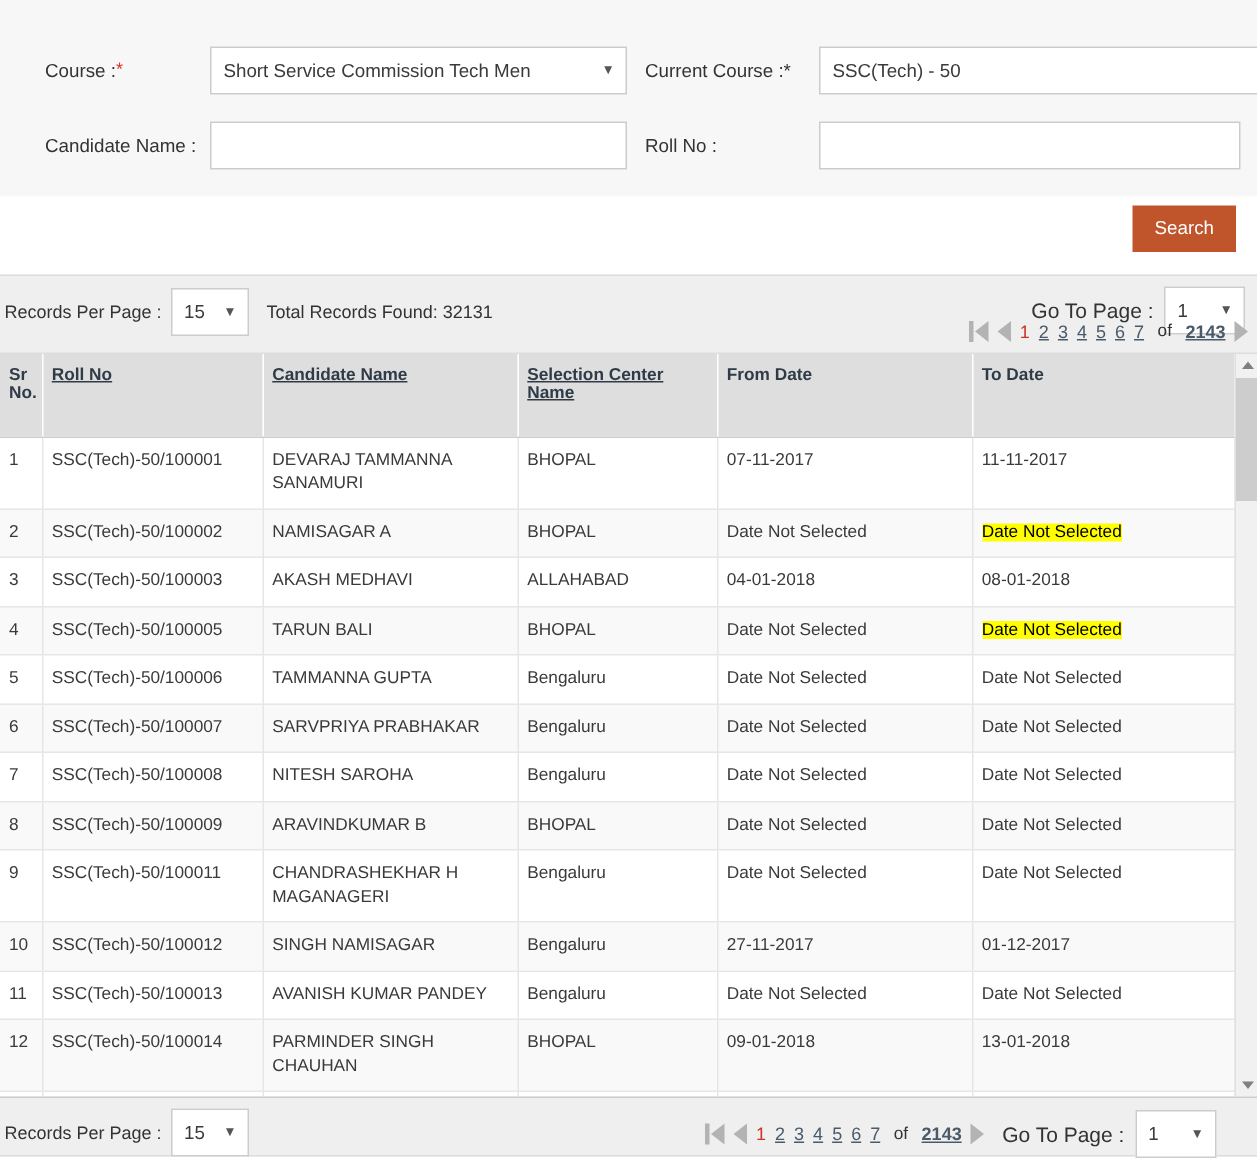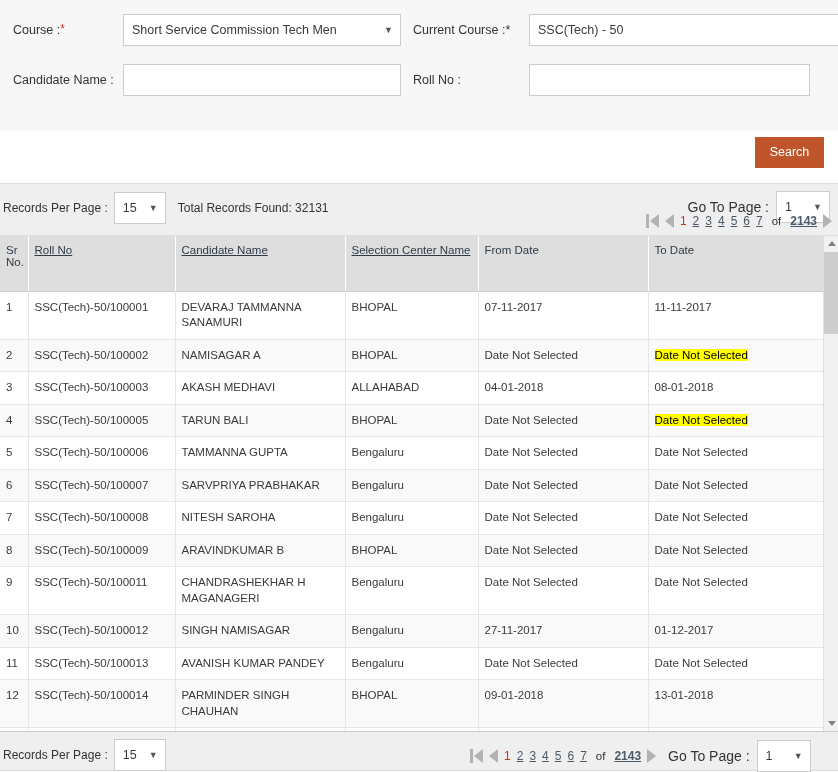--- a/index.html
+++ b/index.html
@@ -11,21 +11,21 @@
     font-family: "Liberation Sans", sans-serif;
     font-size: 12px;
     color: #333333;
     overflow: hidden;
   }
 
   
   .form-panel {
     background: #f7f7f7;
     height: 131px;
-    padding: 1px;
+    padding: 18px;
     position: relative;
   }
   .form-row {
     display: flex;
     align-items: center;
     height: 49px;
   }
   .form-row.row1 { padding-top: 8px; }
   .form-row.row2 { padding-top: 10px; }
 
@@ -193,21 +193,21 @@
     table-layout: fixed;
     font-size: 11.5px;
   }
   table.grid th {
     background: #dedede;
     border-right: 1px solid #ffffff;
     border-bottom: 1px solid #cccccc;
     text-align: left;
     vertical-align: top;
     padding: 8px 6px 8px 6px;
-    font-weight: normal;
+    font-weight: bold;
     color: #2f3b47;
     font-size: 11.5px;
     height: 55px;
   }
   table.grid th.sortable span {
     text-decoration: underline;
     cursor: pointer;
     color: #2f3b47;
   }
   table.grid td {

